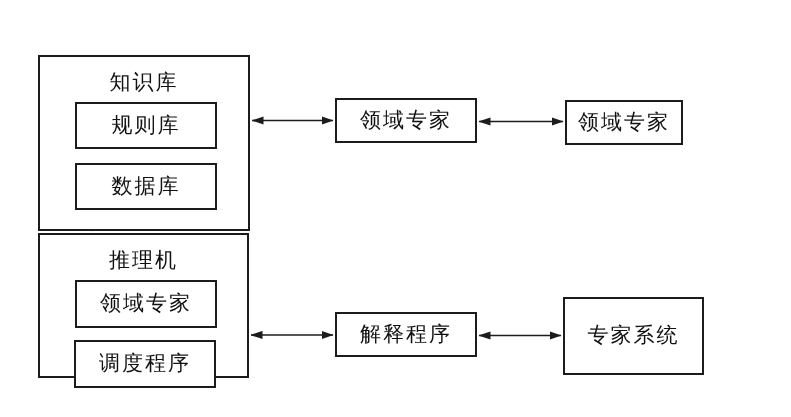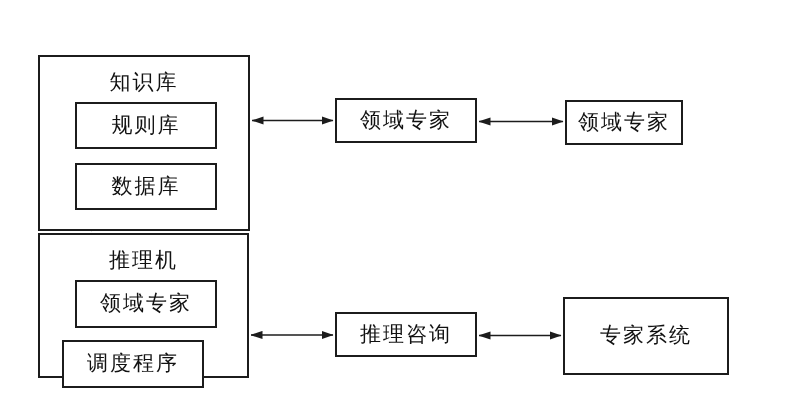--- a/index.html
+++ b/index.html
@@ -41,26 +41,26 @@
     letter-spacing: 2px;
     line-height: 1.3;
   }
   
   #kb  { left: 38px;  top: 20px;  width: 212px; height: 176px; margin-top: 35px; }
   #kb-rule { left: 35px; top: 45px;  width: 142px; height: 47px; }
   #kb-data { left: 35px; top: 106px; width: 142px; height: 47px; text-align: center; }
   
   #ie  { left: 38px;  top: 233px; width: 211px; height: 145px; }
   #ie-exp { left: 35px; top: 45px;  width: 142px; height: 48px; }
-  #ie-sch { left: 22px; top: 105px; width: 142px; height: 48px; }
+  #ie-sch { left: 34px; top: 105px; width: 142px; height: 48px; }
   
   #ka  { left: 335px; top: 98px;  width: 142px; height: 45px; }
   #de  { left: 565px; top: 100px; width: 118px; height: 45px; }
   #ic  { left: 335px; top: 312px; width: 142px; height: 45px; }
-  #eu  { left: 563px; top: 297px; width: 166px; height: 78px; }
+  #eu  { left: 563px; top: 297px; width: 141px; height: 78px; }
   .edge { stroke: #1c1c1c; stroke-width: 1.7px; }
 </style>
 </head>
 <body>
 
 <div id="canvas">
 
   <svg id="arrow-layer" viewBox="0 0 791 417" xmlns="http://www.w3.org/2000/svg">
     <defs>
       <marker id="ah" viewBox="0 0 12 9" refX="11.5" refY="4.5" markerUnits="userSpaceOnUse" markerWidth="12" markerHeight="9" orient="auto-start-reverse">
@@ -97,21 +97,21 @@
 
   <div id="ka" class="box leaf">
     <span>领域专家</span>
   </div>
 
   <div id="de" class="box leaf">
     <span>领域专家</span>
   </div>
 
   <div id="ic" class="box leaf">
-    <span>推理咨询</span>
+    <span>解释程序</span>
   </div>
 
   <div id="eu" class="box leaf">
     <span>
       <span style="display:block">专家系统</span>
     </span>
   </div>
 
 </div>
 

